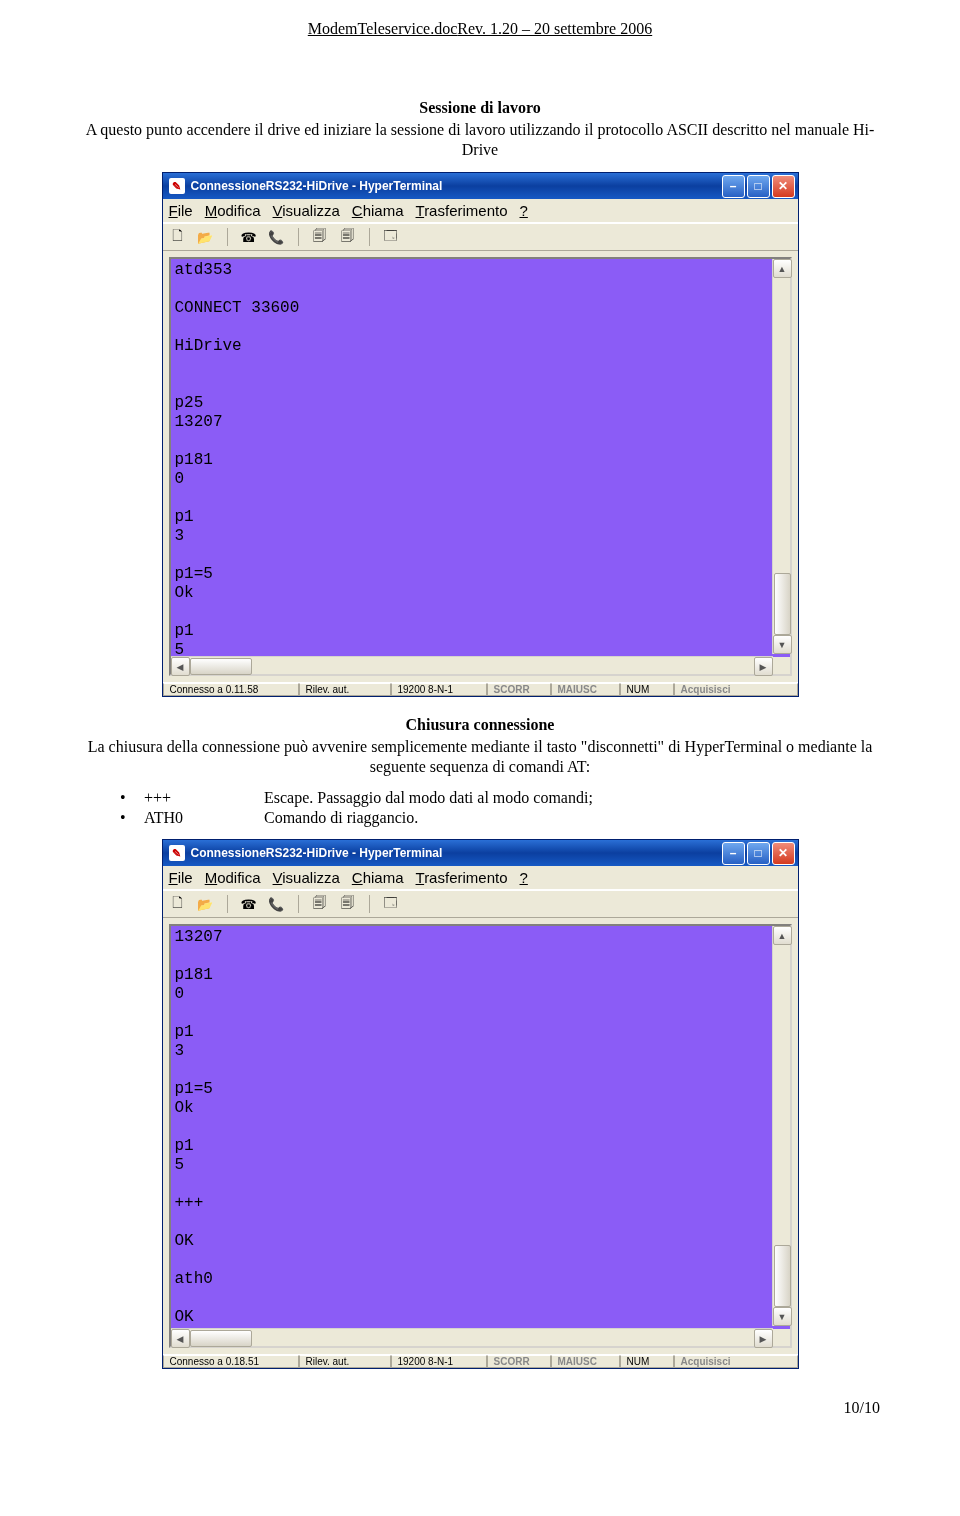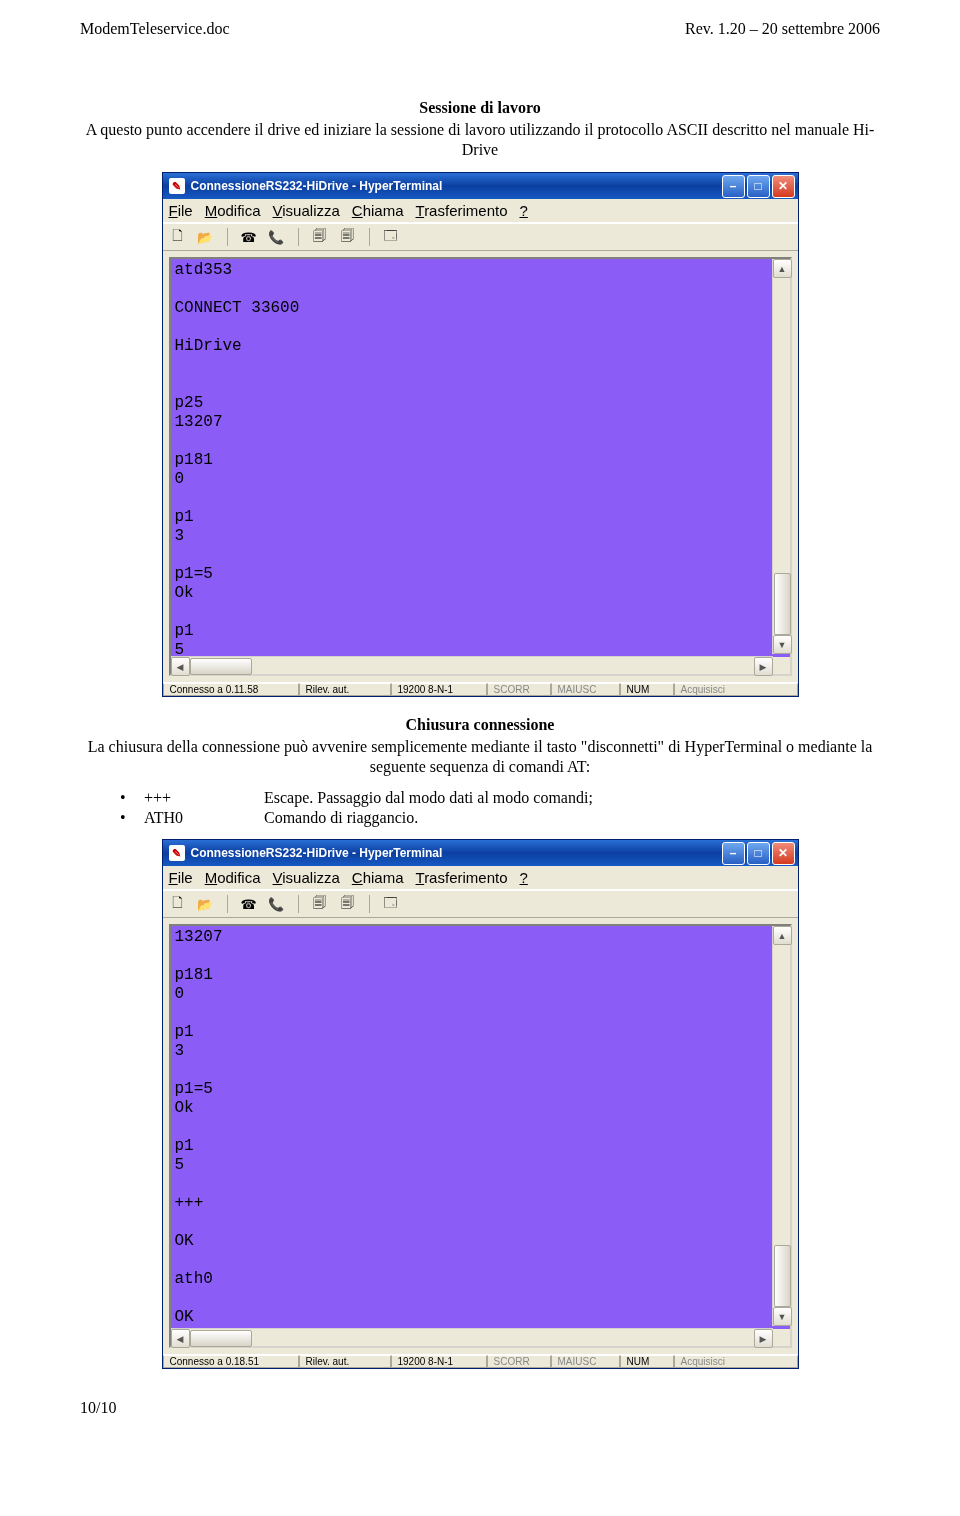--- a/index.html
+++ b/index.html
@@ -9,31 +9,32 @@
     font-size: 16px;
     background: #fff;
     color: #000;
     width: 960px;
   }
   .page {
     padding: 20px 80px 20px 80px;
   }
   .header-row {
     display: flex;
-    justify-content: space-between;
+    justify-content: center;
     font-size: 16px;
     margin-bottom: 60px;
+    text-decoration: underline;
   }
   .section-title { font-weight: bold; margin-bottom: 2px; }
   .para { margin-bottom: 12px; line-height: 1.25; text-align: center; }
   .bullet-list { margin: 2px 0 12px 0; padding-left: 40px; }
   .bullet-list .bi { display: flex; margin-bottom: 2px; }
   .bullet-list .bullet { width: 24px; }
   .bullet-list .cmd { display: inline-block; width: 120px; }
-  .footer-row { display: flex; font-size: 16px; margin-top: 30px; padding-right: 0; font-family: Liberation Serif, serif; }
+  .footer-row { display: flex; justify-content: flex-end; font-size: 16px; margin-top: 30px; padding-right: 0; font-family: Liberation Serif, serif; }
 
   
   .window {
     width: 635px;
     margin: 0 auto 18px auto;
     border: 1px solid #001f6f;
     font-family: Tahoma, sans-serif;
     font-size: 11px;
     background: #ece9d8;
     box-shadow: 0 0 0 0;
@@ -152,21 +153,21 @@
     font-size: 10px;
     font-family: Tahoma, sans-serif;
   }
   .statusbar .cell {
     border: 1px solid #aca899;
     border-top-color: #fff;
     padding: 0 6px;
     margin-right: 0;
     white-space: nowrap;
   }
-  .statusbar .cell.dim { color: #888; }
+  .statusbar .cell.dim { color: #888; font-weight: bold; }
 </style>
 </head>
 <body>
 
 <div class="page">
   <div class="header-row">
     <span>ModemTeleservice.doc</span>
     <span>Rev. 1.20 – 20 settembre 2006</span>
   </div>
 

